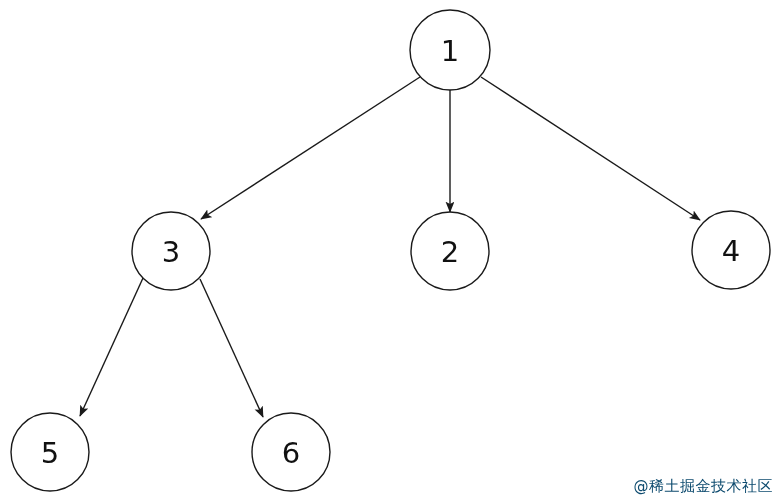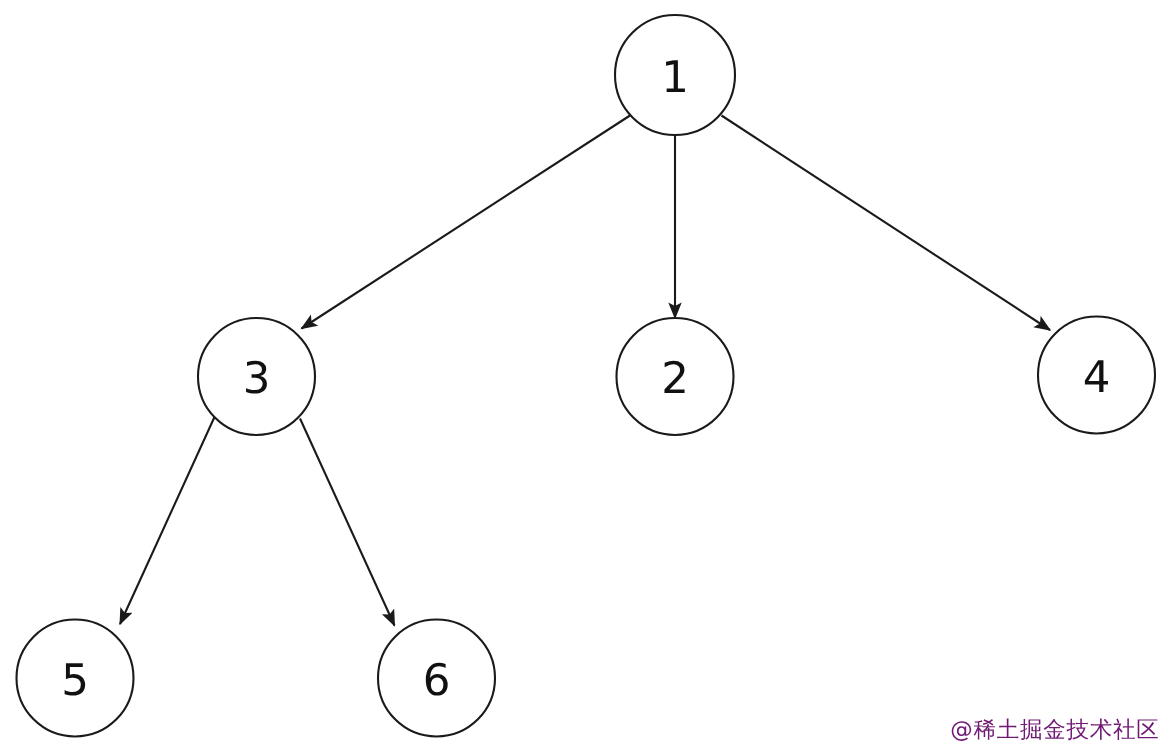--- a/index.html
+++ b/index.html
@@ -44,21 +44,21 @@
     stroke-width: 1.4;
     fill: none;
   }
   .watermark {
     position: absolute;
     right: 8px;
     bottom: 6px;
     font-family: "DejaVu Sans", "Liberation Sans", sans-serif;
     font-size: 15px;
     letter-spacing: 0.5px;
-    color: #701a75;
+    color: #0c4a6e;
     white-space: nowrap;
     user-select: none;
   }
 </style>
 </head>
 <body>
 
 <div id="canvas">
 
   <svg id="graph-svg" viewBox="0 0 781 502">

